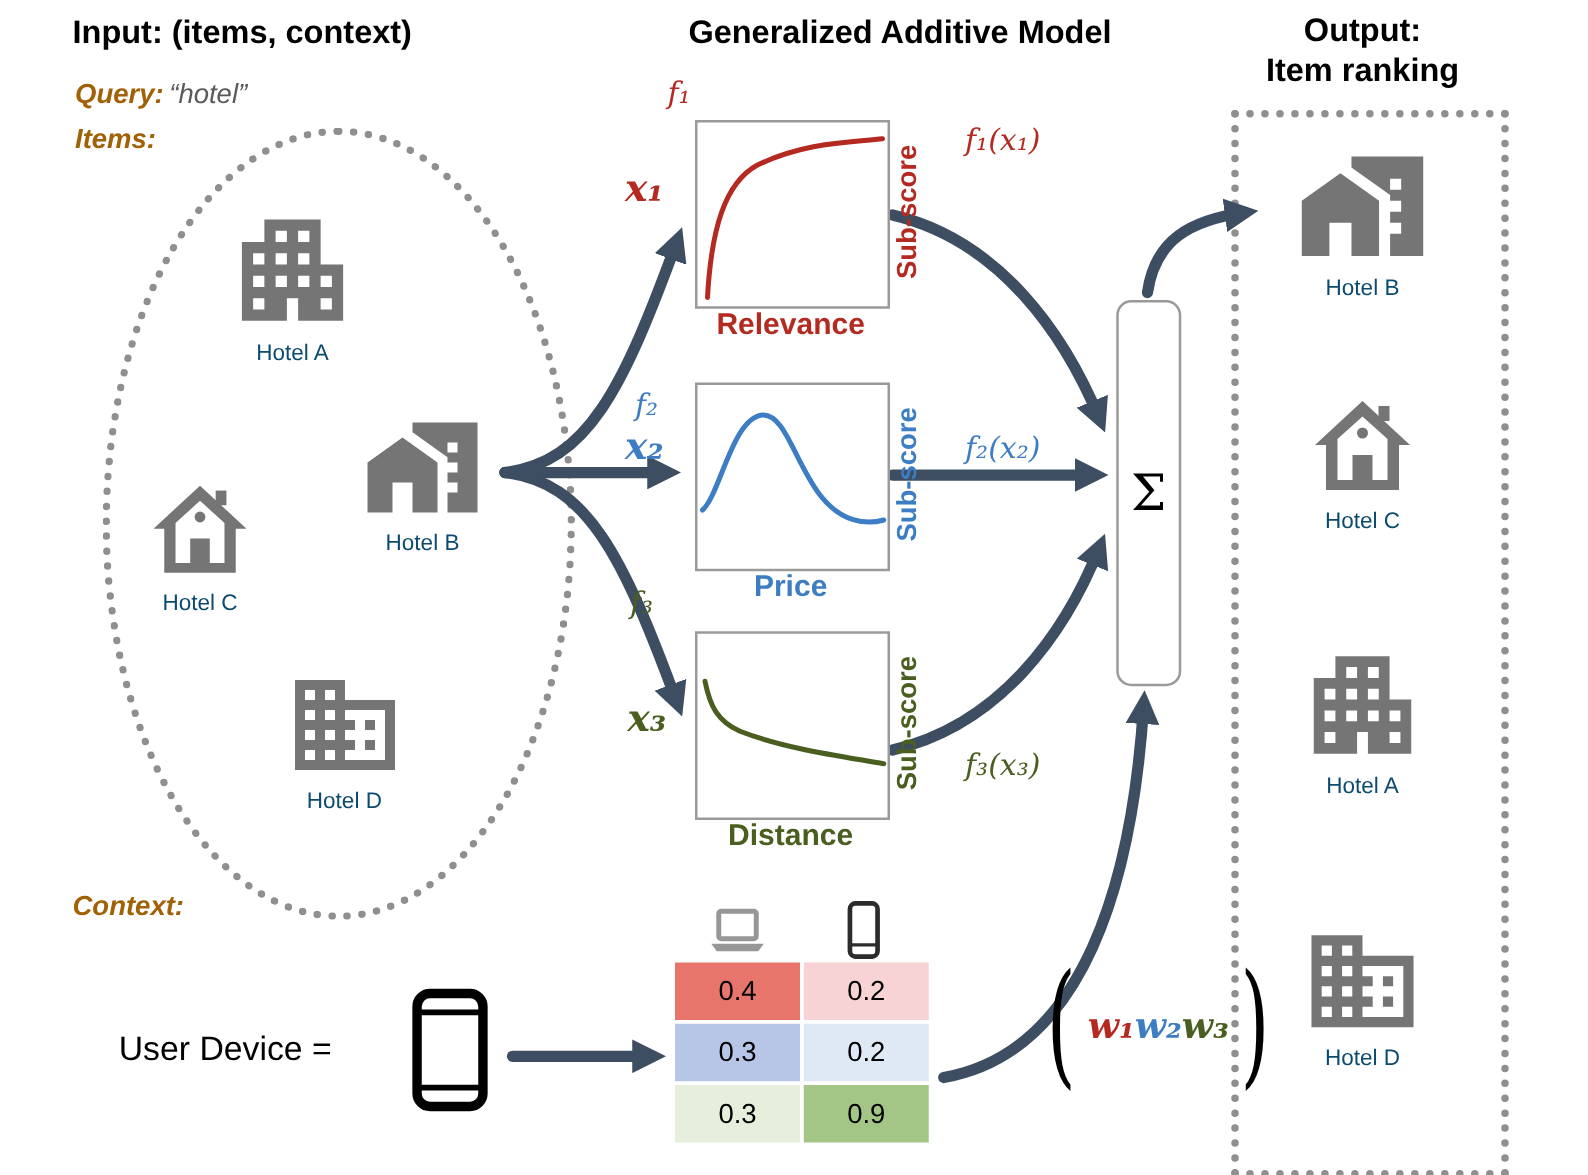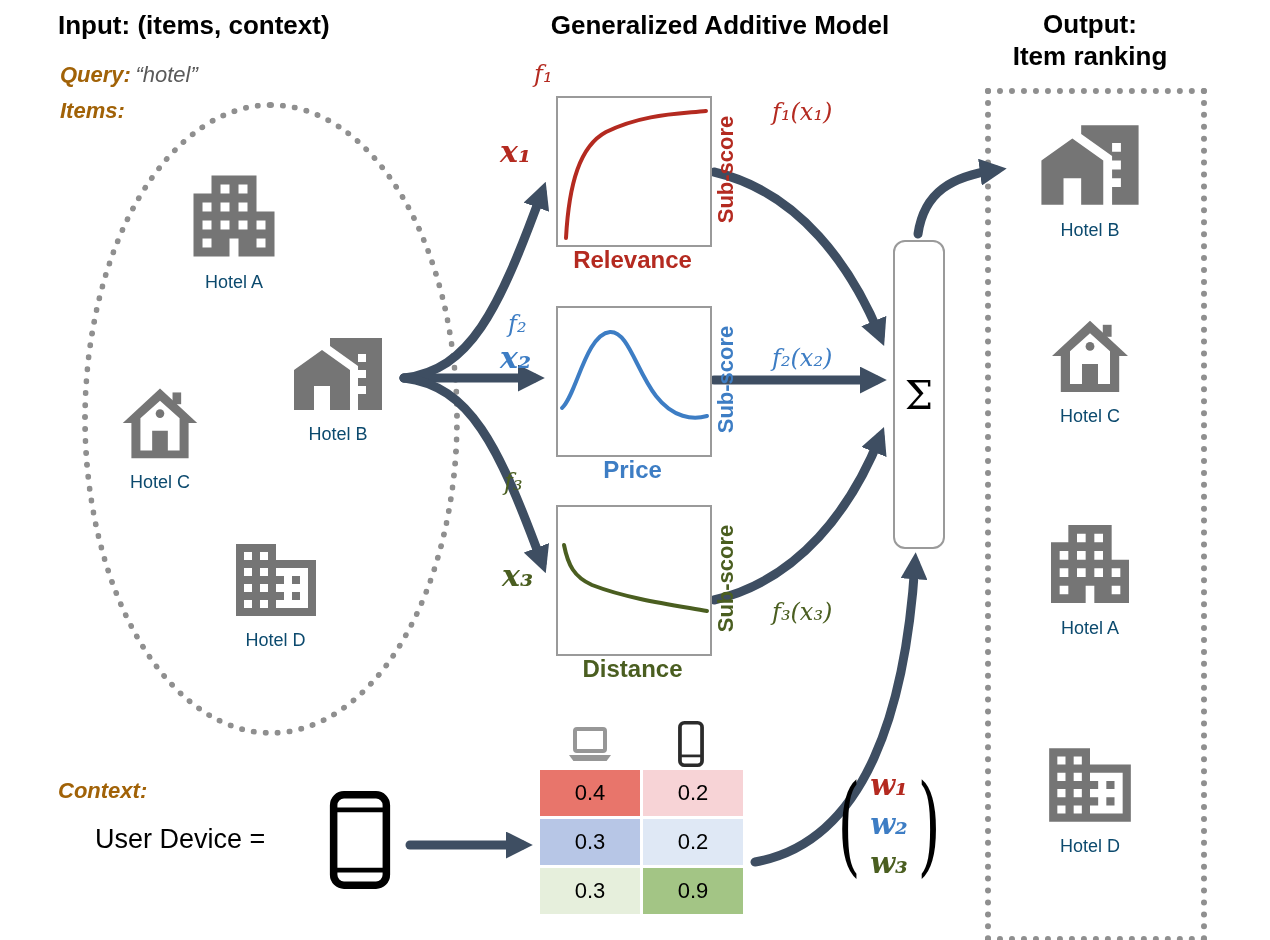--- a/index.html
+++ b/index.html
@@ -52,21 +52,21 @@
              grid-auto-rows:46px;gap:3px;z-index:3;}
   .cell{display:flex;align-items:center;justify-content:center;font-size:22px;color:#000;text-align:center;}
   .c-r1c1{background:#e8756b;} .c-r1c2{background:#f7d3d6;}
   .c-r2c1{background:#b7c6e6;} .c-r2c2{background:#dfe8f5;}
   .c-r3c1{background:#e6efdc;} .c-r3c2{background:#a3c585;}
 
   
   .weights{left:828px;top:766px;display:flex;align-items:center;z-index:3;}
   .paren{font-family:"DejaVu Serif",serif;font-size:108px;font-weight:400;line-height:1;
          transform:scaleX(.55);color:#000;}
-  .wcol{display:flex;flex-direction:column;align-items:center;}
+  .wcol{display:flex;flex-direction:row;align-items:center;}
   .w{font-family:"DejaVu Serif",serif;font-style:italic;font-weight:700;font-size:29px;line-height:39px;}
 
   .device-label{left:95px;top:824px;font-size:27px;color:#000;z-index:3;}
   .arrows{left:0;top:0;z-index:2;pointer-events:none;}
   .z3{z-index:3;}
 </style>
 </head>
 <body>
 
 <div class="canvas">
@@ -169,21 +169,21 @@
   <div class="abs flabel green" style="left:504px;top:468px;">f₃</div>
   <div class="abs xlabel green" style="left:502px;top:558px;">x₃</div>
   <div class="abs fxlabel green" style="left:772px;top:598px;">f₃(x₃)</div>
   <div class="abs subscore green ss3">Sub-score</div>
   <div class="abs plot-title green" style="left:554px;top:655px;">Distance</div>
 
   <div class="abs sum-box">
     <span>Σ</span>
   </div>
 
-  <div class="abs meta-label z3" style="left:58px;top:778px;">Context:</div>
+  <div class="abs meta-label z3" style="left:58px;top:712px;">Context:</div>
   <div class="abs device-label">User Device =</div>
 
   <svg class="abs z3" style="left:328px;top:790px;" width="64" height="100" viewBox="0 0 34 52">
     <rect x="3" y="2" width="28" height="48" rx="5.5" fill="#fff" stroke="#000" stroke-width="4"></rect>
     <line x1="4" y1="10" x2="30" y2="10" stroke="#000" stroke-width="2.4"></line>
     <line x1="4" y1="42" x2="30" y2="42" stroke="#000" stroke-width="2.4"></line>
   </svg>
 
   <svg class="abs z3" style="left:566px;top:726px;" width="48" height="38" viewBox="0 0 24 19">
     <rect x="4.5" y="1.5" width="15" height="11" rx="1" fill="#fff" stroke="#979797" stroke-width="2"></rect>

